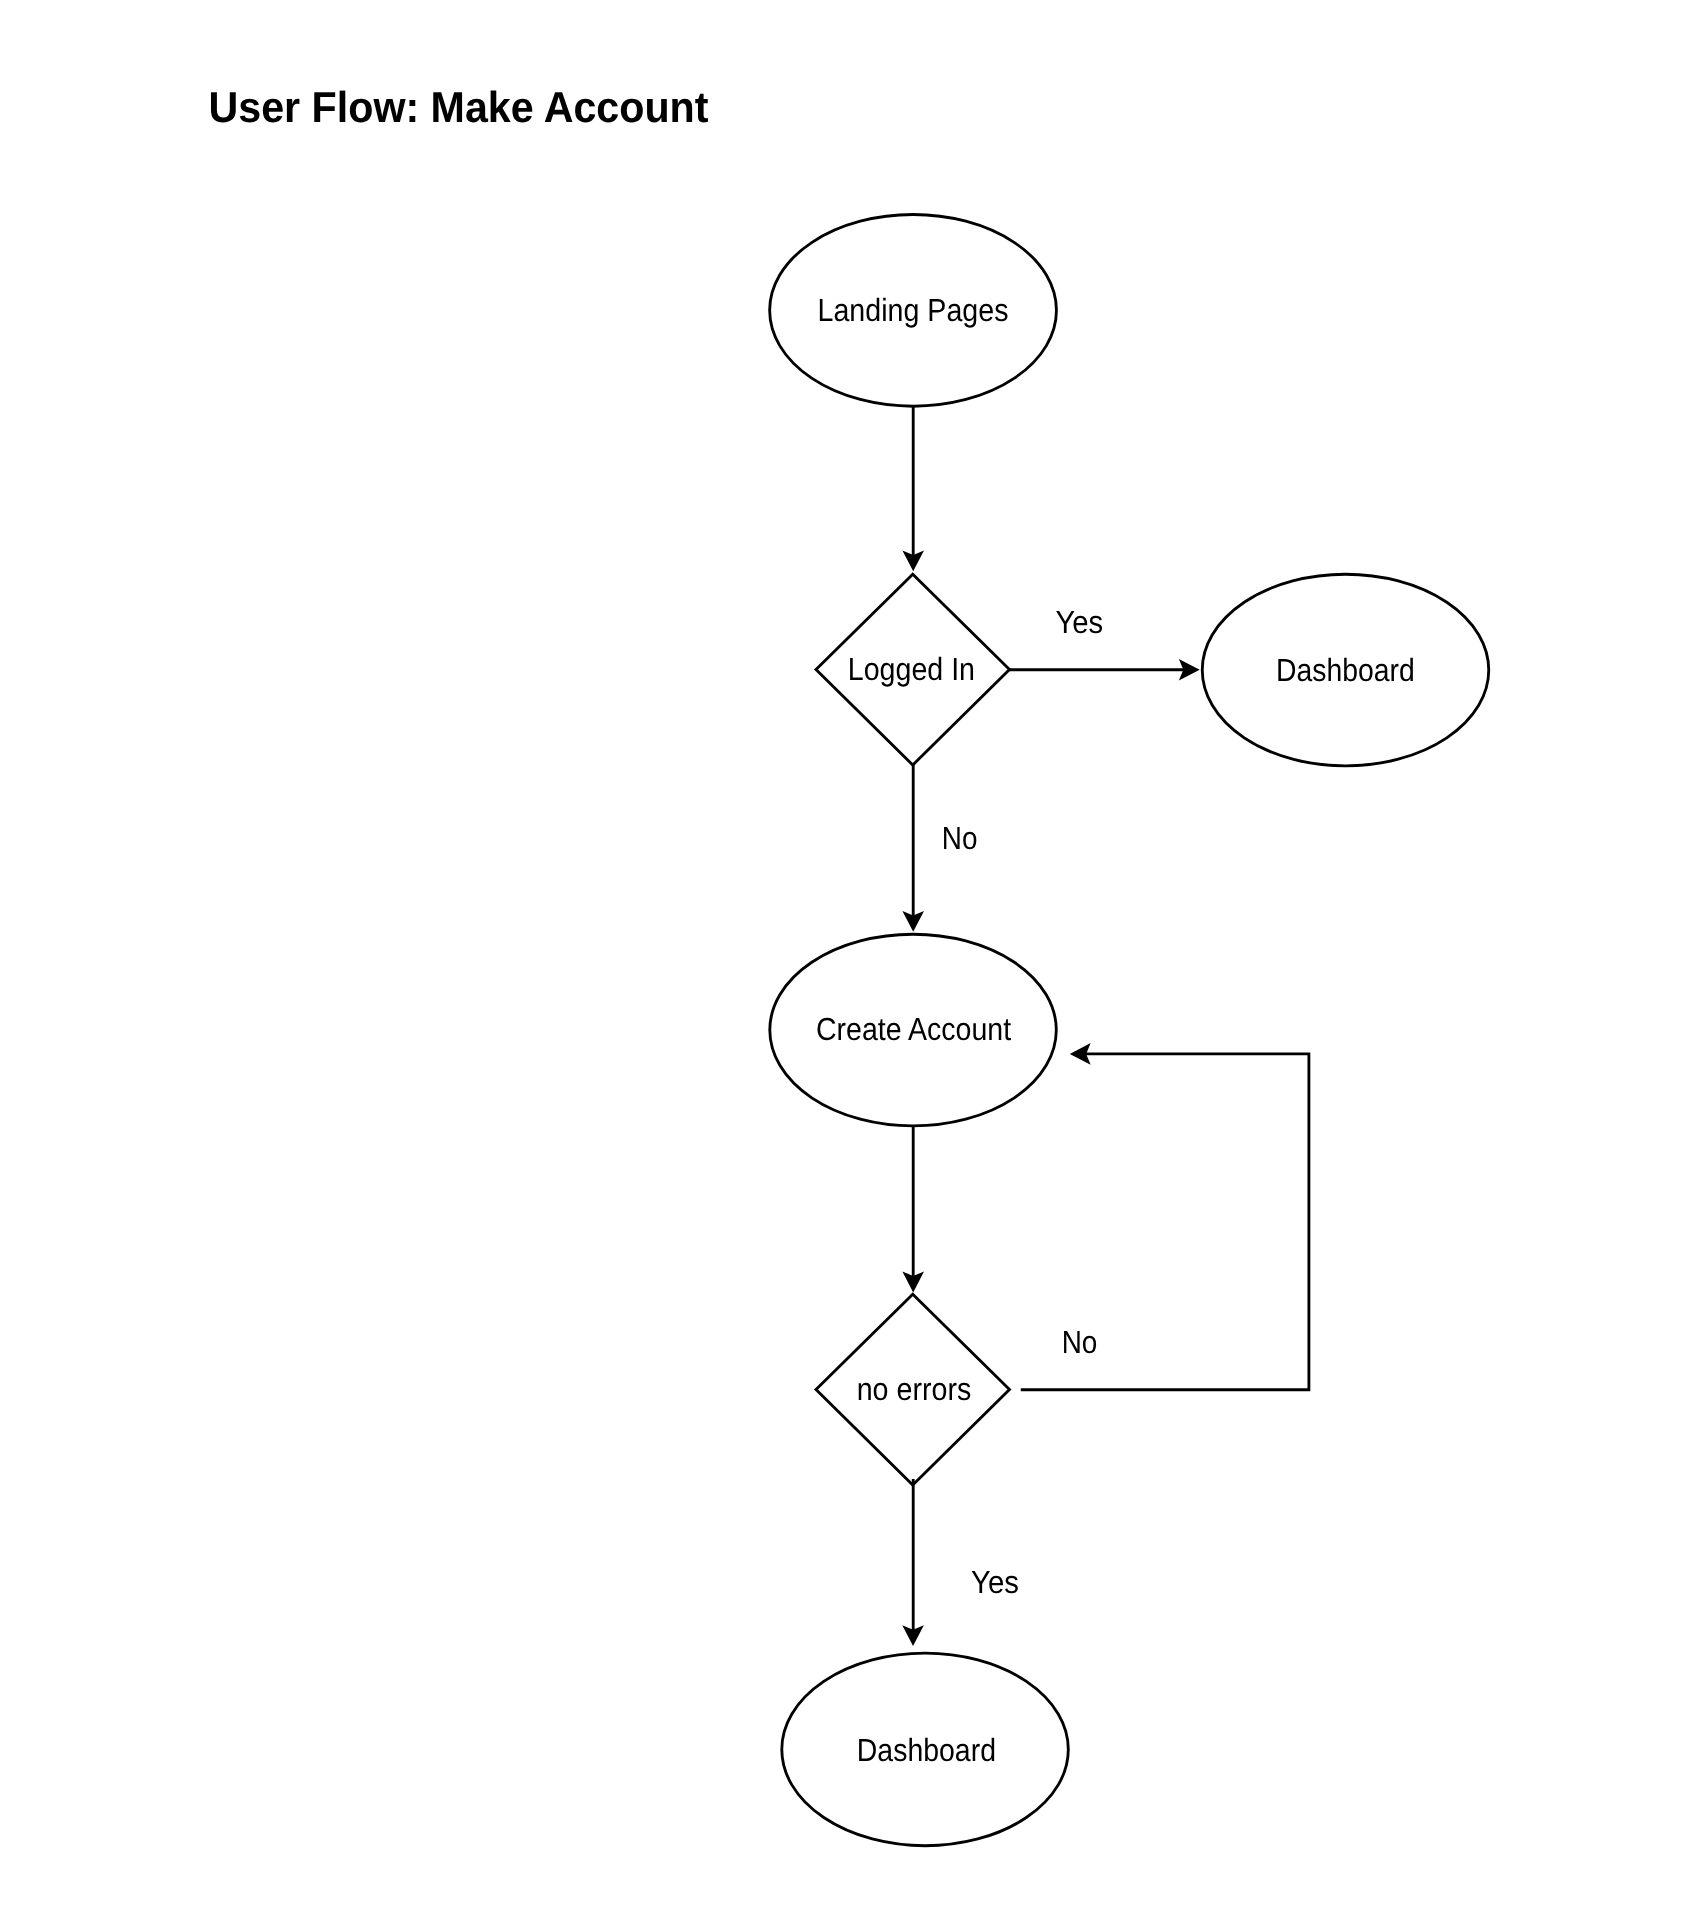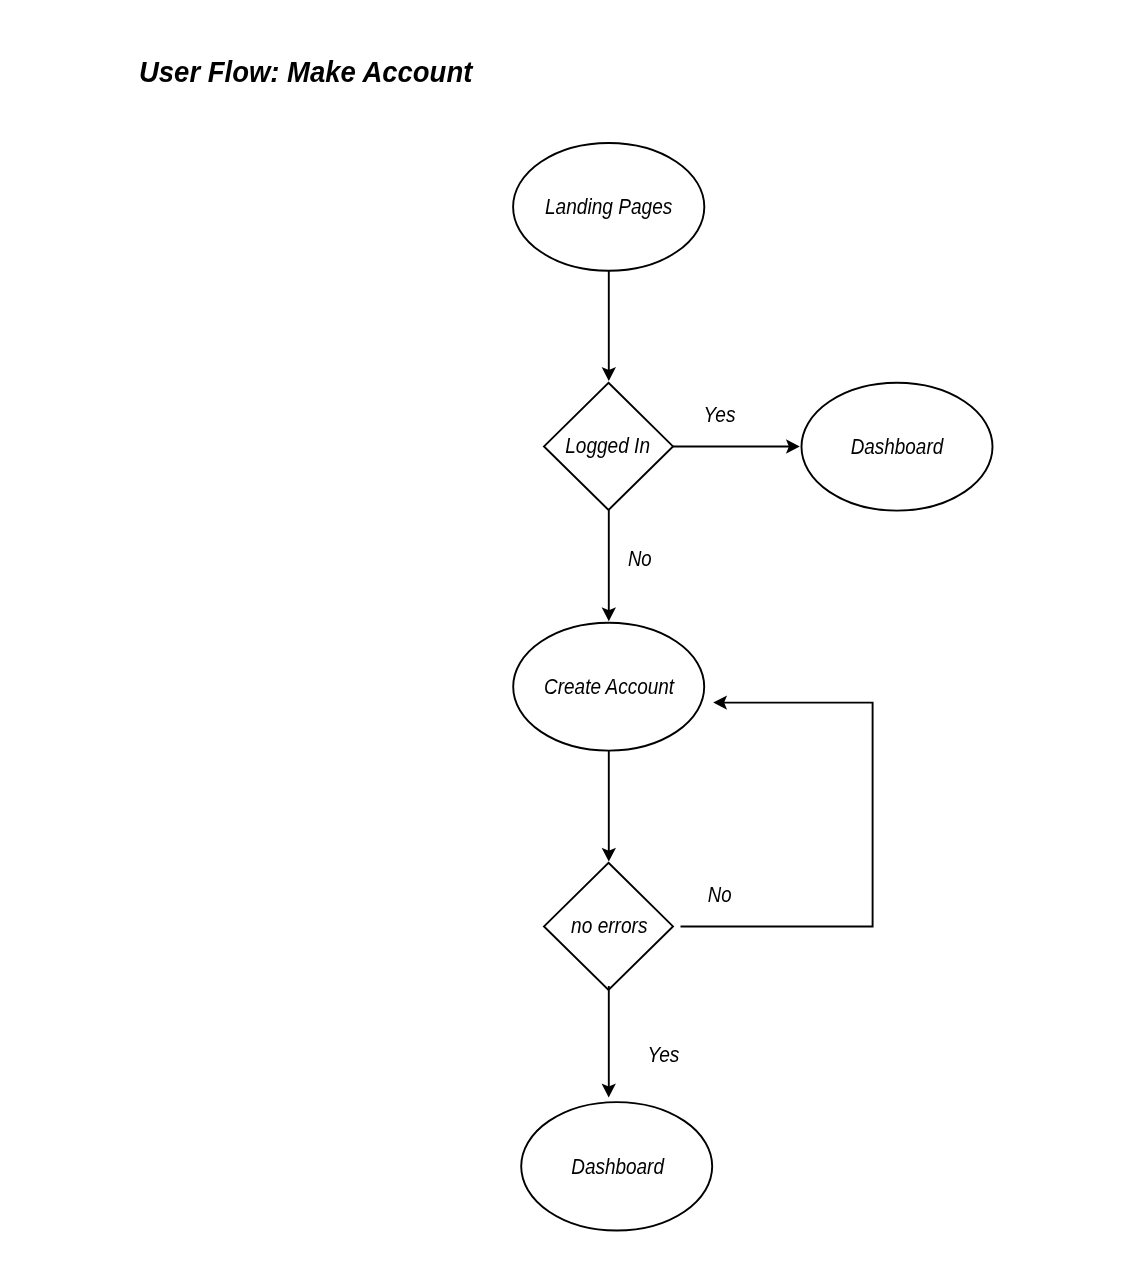--- a/index.html
+++ b/index.html
@@ -2,21 +2,21 @@
 <html><head>
 <meta charset="utf-8">
 <title>User Flow Diagram</title>
 <style>
   html, body { margin:0; padding:0; background:#ffffff; }
   body {
     width:1132px; height:1278px; overflow:hidden;
     font-family:"Liberation Sans", sans-serif;
     -webkit-font-smoothing:antialiased;
   }
-  .page { position:relative; width:1132px; height:1278px; background:#ffffff;font-style:italic; }
+  .page { position:relative; width:1132px; height:1278px; background:#ffffff; }
   .canvas { position:absolute; left:0; top:0; }
   .diagram-title {
     position:absolute; left:139.1px; top:56.0px;
     font-family:"Liberation Sans", sans-serif;
     font-size:28.9px; font-weight:bold; color:#000000;
     letter-spacing:0px; white-space:nowrap;
     transform:scaleX(0.951); transform-origin:0 0;
   }
   .node-shape { fill:#ffffff; stroke:#000000; stroke-width:1.9; }
   .connector  { fill:none;   stroke:#000000; stroke-width:1.9; }

